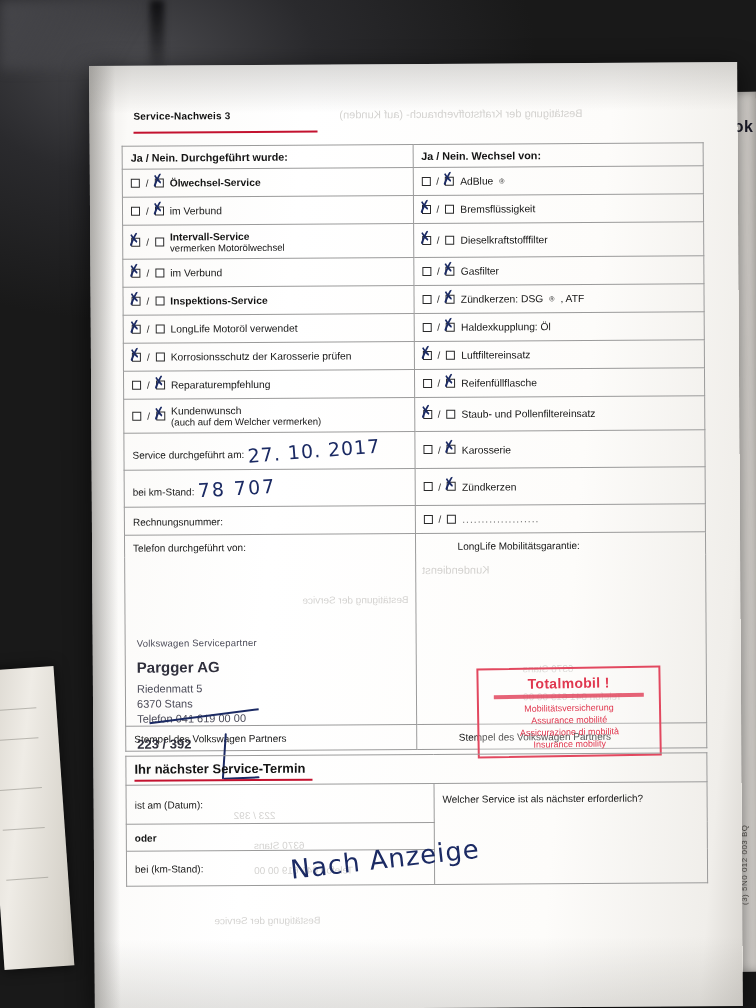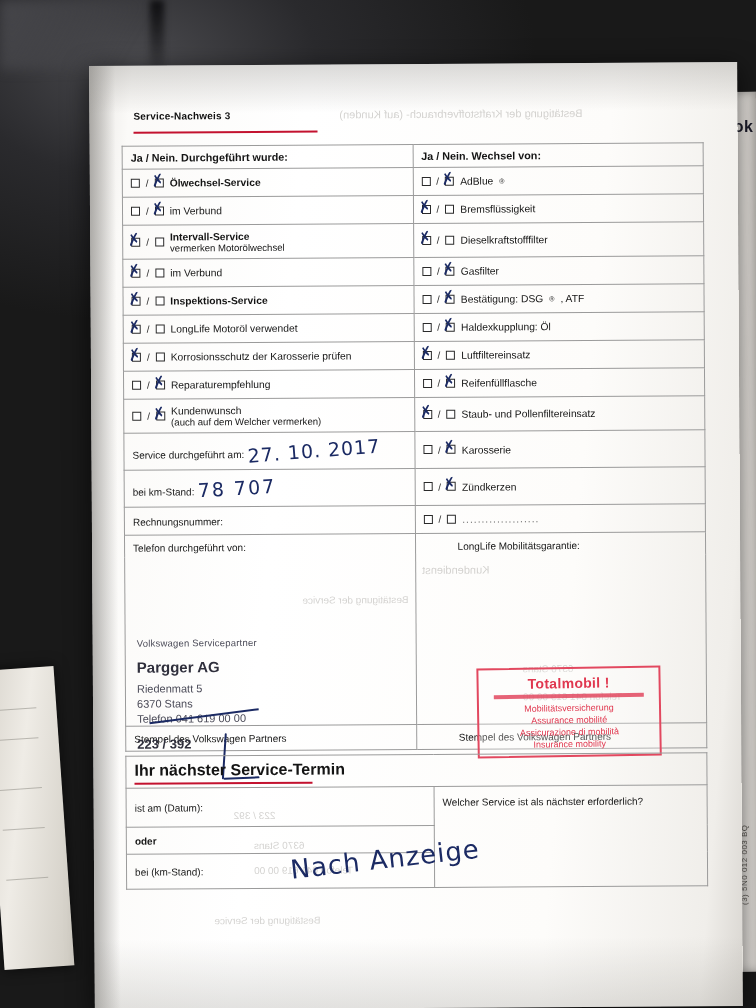--- a/index.html
+++ b/index.html
@@ -175,21 +175,21 @@
     background:rgba(255,255,255,.25);
   }
   .tm-title{font-size:14px;font-weight:bold;color:#e0374f;margin-top:6px;letter-spacing:.3px;}
   .tm-bar{width:150px;height:4px;background:#e2485f;margin:3px auto 4px;opacity:.85;}
   .tm-l{font-size:9px;color:#e0374f;line-height:12px;}
 
   .small-note{font-size:10px;color:#171717;}
   .dots{letter-spacing:1px;color:#555;}
 
   
-  .lower-title{font-weight:bold;font-size:16px;}
+  .lower-title{font-weight:bold;font-size:13px;}
   .lower-rule{height:2px;background:#c3122f;}
 </style>
 </head>
 <body>
 
 <div class="bg"></div>
 <div class="bg-seam"></div>
 <div class="bg-seam2"></div>
 
 <div class="side-paper">
@@ -348,21 +348,21 @@
           <span class="lbl b">Inspektions-Service</span>
         </div>
               </div>
             </td>
         <td>
               <div class="cellpad">
                 <div class="row-item">
           <span class="cbwrap"><span class="cb"></span></span>
           <span class="slash">/</span>
           <span class="cbwrap"><span class="cb"></span><span class="mark hand">✗</span></span>
-          <span class="lbl">Bestätigung: DSG</span>
+          <span class="lbl">Zündkerzen: DSG</span>
                   <span class="sup">®</span>
                   <span class="lbl">, ATF</span>
         </div>
               </div>
             </td>
       </tr>
 
       <tr>
         <td>
               <div class="cellpad">

